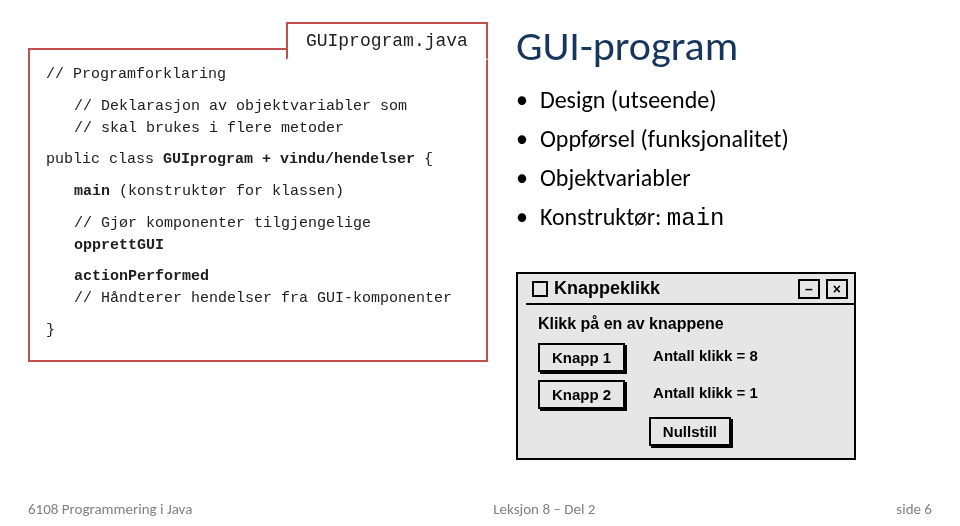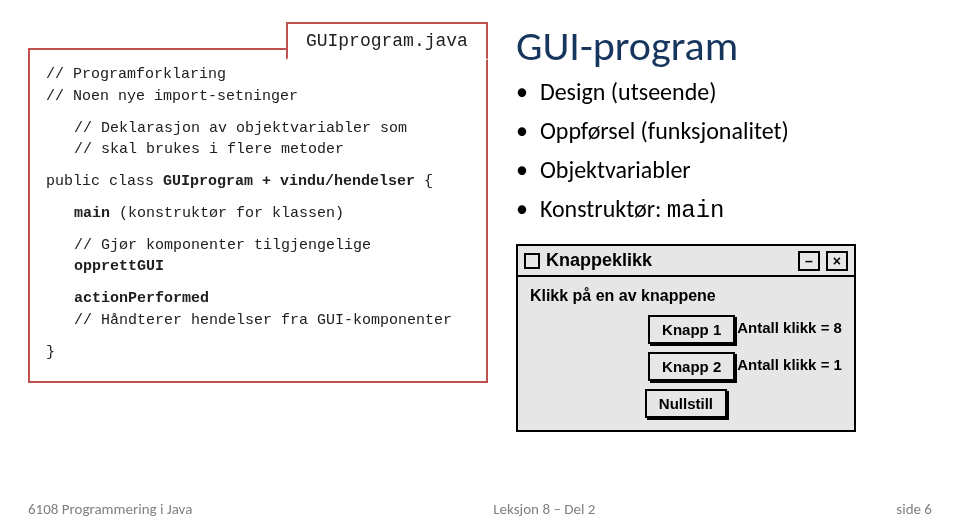--- a/index.html
+++ b/index.html
@@ -51,21 +51,21 @@
     padding: 4px 18px 4px 18px;
   }
   .codebox .sect { margin-bottom: 10px; }
   .codebox .indent1 { padding-left: 28px; }
   .codebox b { font-weight: bold; }
 
   .title {
     font-size: 42px;
     font-weight: 400;
     color: #17365d;
-    margin-bottom: 6px;
+    margin-bottom: 14px;
   }
   ul.bullets {
     list-style: none;
     font-size: 24px;
     color: #000;
   }
   ul.bullets li {
     position: relative;
     padding-left: 24px;
     margin-bottom: 10px;
@@ -74,26 +74,27 @@
     content: "•";
     position: absolute;
     left: 0;
     top: 0;
     font-size: 24px;
   }
   .mono { font-family: Consolas, "Courier New", monospace; }
 
   
   .mockwin {
-    margin-top: 20px;
+    margin-top: 40px;
     border: 2px solid #000;
     width: 340px;
     background: #e6e6e6;
     font-family: Arial, sans-serif;
     font-size: 15px;
+    padding-left: 8px;
   }
   .mockwin .titlebar {
     display: flex;
     align-items: center;
     border-bottom: 2px solid #000;
     padding: 4px 6px;
     font-weight: bold;
     font-size: 18px;
     gap: 6px;
   }
@@ -117,23 +118,23 @@
     padding: 10px 12px 12px 12px;
   }
   .mockwin .prompt {
     font-weight: bold;
     text-align: left;
     margin-bottom: 10px;
     font-size: 16px;
   }
   .mockwin .row {
     display: flex;
-    gap: 2px;
+    gap: 28px;
     margin-bottom: 8px;
-    justify-content: flex-end;
+    justify-content: flex-start;
   }
   .mockwin .btn {
     border: 2px solid #000;
     box-shadow: 2px 2px 0 #000;
     background: #e6e6e6;
     padding: 4px 12px;
     font-weight: bold;
     font-size: 15px;
     display: inline-block;
     min-width: 82px;
@@ -167,21 +168,20 @@
 
 <div class="slide">
   <div class="cols">
 
     <div class="left">
       <div class="codebox">
         <div class="file-tab">GUIprogram.java</div>
 
         <div class="sect">
           <div>// Programforklaring</div>
-          <div>// Noen nye import-setninger</div>
         </div>
 
         <div class="sect indent1">
           <div>// Deklarasjon av objektvariabler som</div>
           <div>// skal brukes i flere metoder</div>
         </div>
 
         <div class="sect">
           <span>public class </span><b>GUIprogram + vindu/hendelser</b><span> {</span>
         </div>

